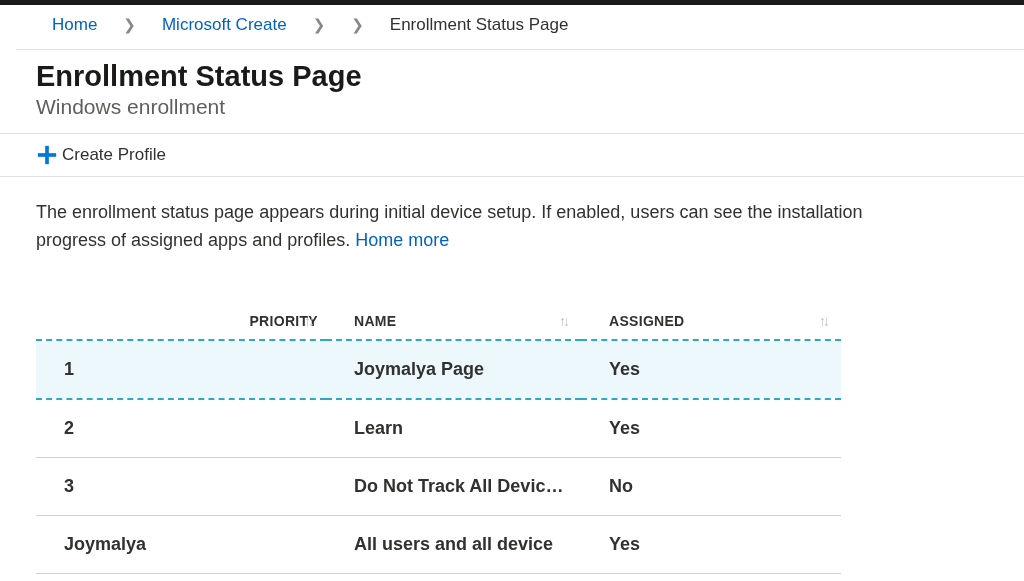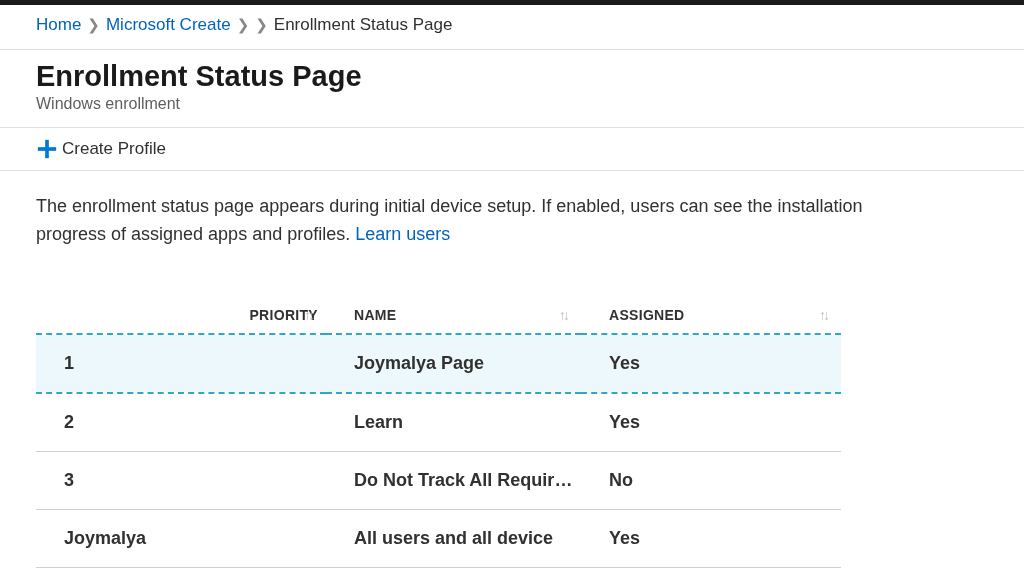--- a/index.html
+++ b/index.html
@@ -13,32 +13,33 @@
     .topbar {
       height: 5px;
       background: #1b1b1b;
     }
     .breadcrumbs {
       padding: 10px 36px 14px 36px;
       font-size: 17px;
       display: flex;
       align-items: center;
       flex-wrap: wrap;
-      gap: 6px;
+      gap: 26px;
       border-bottom: 1px solid #e1e1e1;
+      margin-left: 16px;
     }
     .crumb-link { color: #0064be; text-decoration: none; cursor: pointer; }
     .crumb-sep { color: #8a8886; font-size: 15px; }
     .crumb-current { color: #323130; }
     .header-block {
       padding: 10px 36px 14px 36px;
       border-bottom: 1px solid #e1e1e1;
     }
     .page-title { font-size: 29px; font-weight: 600; color: #1b1a19; }
-    .page-subtitle { font-size: 16px; color: #605e5c; margin-top: 2px; }
+    .page-subtitle { font-size: 21px; color: #605e5c; margin-top: 2px; }
 
     .toolbar {
       padding: 10px 36px 10px 36px;
       border-bottom: 1px solid #e1e1e1;
       display: flex;
       align-items: center;
       gap: 8px;
     }
     .tb-btn {
       display: inline-flex;
@@ -131,21 +132,21 @@
         <rect x="10" y="2" width="4" height="20" fill="#0078d4"></rect>
         <rect x="2" y="10" width="20" height="4" fill="#0078d4"></rect>
       </svg>
     </span>
     <span>Create Profile</span>
   </div>
 </div>
 
 <div class="content">
   <p class="desc">
-    <span>The enrollment status page appears during initial device setup. If enabled, users can see the installation progress of assigned apps and profiles. </span><a>Learn users</a>
+    <span>The enrollment status page appears during initial device setup. If enabled, users can see the installation progress of assigned apps and profiles. </span><a>Home more</a>
   </p>
 
   <div class="table-wrap">
     <table>
       <thead>
         <tr>
           <th class="col-priority">
             <span>PRIORITY</span>
             <span class="sort-icon">↑↓</span>
           </th>
@@ -165,21 +166,21 @@
             <td>Joymalya Page</td>
             <td>Yes</td>
           </tr>
           <tr>
             <td>2</td>
             <td>Learn</td>
             <td>Yes</td>
           </tr>
           <tr>
             <td>3</td>
-            <td>Do Not Track All Require…</td>
+            <td>Do Not Track All Device…</td>
             <td>No</td>
           </tr>
           <tr>
             <td>Joymalya</td>
             <td>All users and all device</td>
             <td>Yes</td>
           </tr>
         </tbody>
     </table>
   </div>

